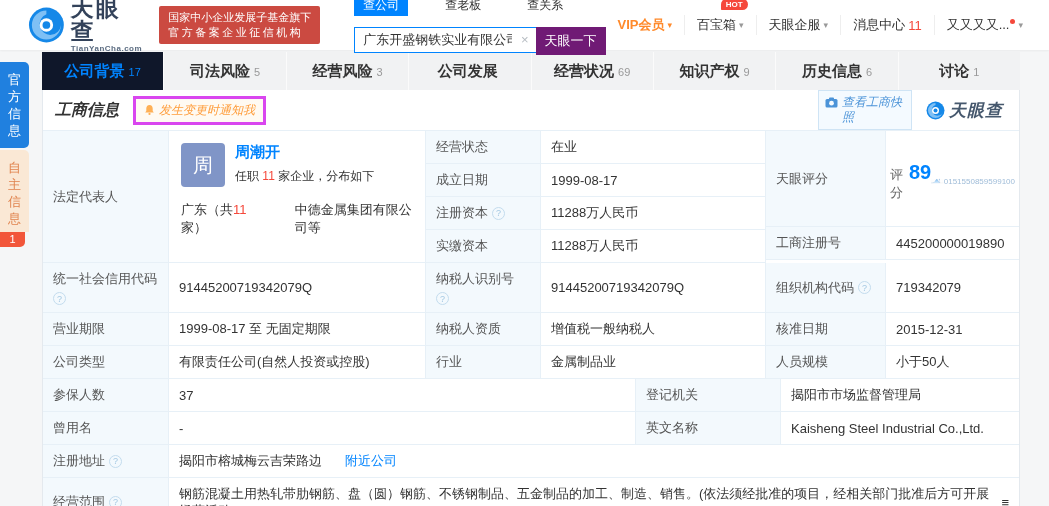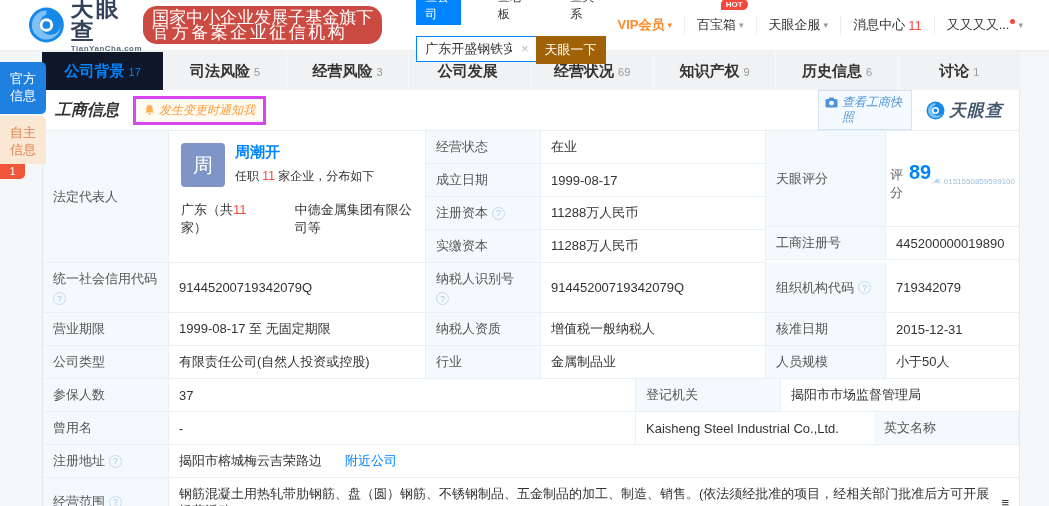--- a/index.html
+++ b/index.html
@@ -6,34 +6,34 @@
   html,body { width:1049px; height:506px; overflow:hidden; background:#f5f6f7;
     font-family:"Liberation Sans","DejaVu Sans",sans-serif; }
 
   
   .topbar { height:50px; background:#fff; display:flex; align-items:center;
     padding:0 14px 0 28px; box-shadow:0 1px 2px rgba(0,0,0,.05); position:relative; z-index:5;}
   .logo { display:flex; align-items:center; gap:6px; }
   .logo-text { line-height:1; }
   .logo-title { font-size:23px; font-weight:bold; color:#33425a; letter-spacing:2px;}
   .logo-sub { font-size:8px; color:#5a6b80; font-weight:bold; letter-spacing:.5px; margin-top:2px;}
-  .gov-badge { margin-left:0; background:#cb4a41; color:#fff; font-size:17px;
-    padding:4px 9px; line-height:15px; border-radius:14px; white-space:nowrap;}
+  .gov-badge { margin-left:16px; background:#cb4a41; color:#fff; font-size:11px;
+    padding:4px 9px; line-height:15px; border-radius:2px; white-space:nowrap;}
   .gov-badge .l2 { letter-spacing:2.5px; }
 
   .search { margin-left:34px; width:352px; }
   .search-tabs { display:flex; gap:28px; font-size:12px; margin-bottom:11px; align-items:flex-end;}
   .search-tab { color:#333; padding:2px 9px; cursor:pointer;}
   .search-tab.active { background:#0084ff; color:#fff; }
   .search-row { display:flex; height:28px;border-radius:13px; }
   .search-box { flex:1; position:relative; }
   .search-box input { width:100%; height:26px; border:1px solid #0084ff; border-right:none;
     padding:0 24px 0 8px; font-size:13px; color:#333; outline:none; font-family:inherit;}
   .clear-x { position:absolute; right:7px; top:5px; color:#b6bcc2; font-size:13px; cursor:pointer;}
-  .search-btn { width:70px; background:#a16207; color:#fff; font-size:13px; border:none; cursor:pointer;}
+  .search-btn { width:70px; background:#701a75; color:#fff; font-size:13px; border:none; cursor:pointer;}
 
   .top-nav { margin-left:auto; display:flex; align-items:center; font-size:13px; color:#333;}
   .nav-item { padding:0 12px; display:flex; align-items:center; gap:3px; position:relative;
     border-left:1px solid #eee; cursor:pointer; height:20px; white-space:nowrap;}
   .nav-item:first-child { border-left:none; }
   .vip { color:#ff8a2b; font-weight:bold; }
   .vip .caret { color:#ff8a2b; }
   .caret { font-size:9px; color:#999; }
   .hot-badge { position:absolute; top:-16px; right:8px; background:#f5483b; color:#fff;
     font-size:8px; font-weight:bold; padding:1px 5px; border-radius:7px 7px 7px 1px;}
@@ -46,22 +46,22 @@
   .tab { flex:1; display:flex; align-items:center; justify-content:center; gap:4px;
     background:#f1f2f3; border-left:1px solid #fbfbfb; cursor:pointer;}
   .tab:first-child { border-left:none; }
   .tab .t-lbl { font-size:15px; color:#333; font-weight:600;}
   .tab .t-cnt { font-size:11px; color:#999; margin-top:2px;}
   .tab.active { background:#0f172a; }
   .tab.active .t-lbl, .tab.active .t-cnt { color:#0084ff; }
 
   
   .side { position:absolute; left:0; top:62px; width:25px; z-index:6;}
-  .side-tab { width:46px; font-size:13px; line-height:17px; text-align:center;
-    word-break:break-all; padding:9px 5px; cursor:pointer;font-family:Liberation Mono, monospace;}
+  .side-tab { width:29px; font-size:13px; line-height:17px; text-align:center;
+    word-break:break-all; padding:9px 5px; cursor:pointer;}
   .side-official { background:#2080df; color:#fff; border-radius:0 5px 5px 0; }
   .side-self { background:#fae8d5; color:#e0834e; margin-top:2px; border-radius:0 5px 0 0; padding-bottom:5px;}
   .side-self-badge { width:25px; background:#f2563a; color:#fff; font-size:11px; text-align:center;
     padding:1px 0 2px; border-radius:0 0 5px 0; cursor:pointer;}
 
   
   .card { position:absolute; left:42px; top:90px; width:978px; background:#fff;
     border:1px solid #e4e9ee; border-top:none; }
   .card-head { height:40px; display:flex; align-items:center; padding:0 12px;font-style:italic; }
   .card-title { font-size:16px; font-weight:bold; color:#333; }
@@ -389,22 +389,22 @@
     <div class="row">
       <div class="cell lab e1 h30">参保人数</div>
       <div class="cell e2 h30">37</div>
       <div class="cell lab e3 h30">登记机关</div>
       <div class="cell e4 last h30">揭阳市市场监督管理局</div>
     </div>
 
     <div class="row">
       <div class="cell lab e1 h30">曾用名</div>
       <div class="cell e2 h30">-</div>
+      <div class="cell lab e3 h30">英文名称</div>
       <div class="cell e4 last h30">Kaisheng Steel Industrial Co.,Ltd.</div>
-      <div class="cell lab e3 h30">英文名称</div>
     </div>
 
     <div class="row">
       <div class="cell lab e1 h30">
         <span>注册地址</span>
         <span class="help">?</span>
       </div>
       <div class="cell last h30" style="flex:1">
         <span>揭阳市榕城梅云吉荣路边</span>
         <a class="blue-link" style="margin-left:23px">附近公司</a>

